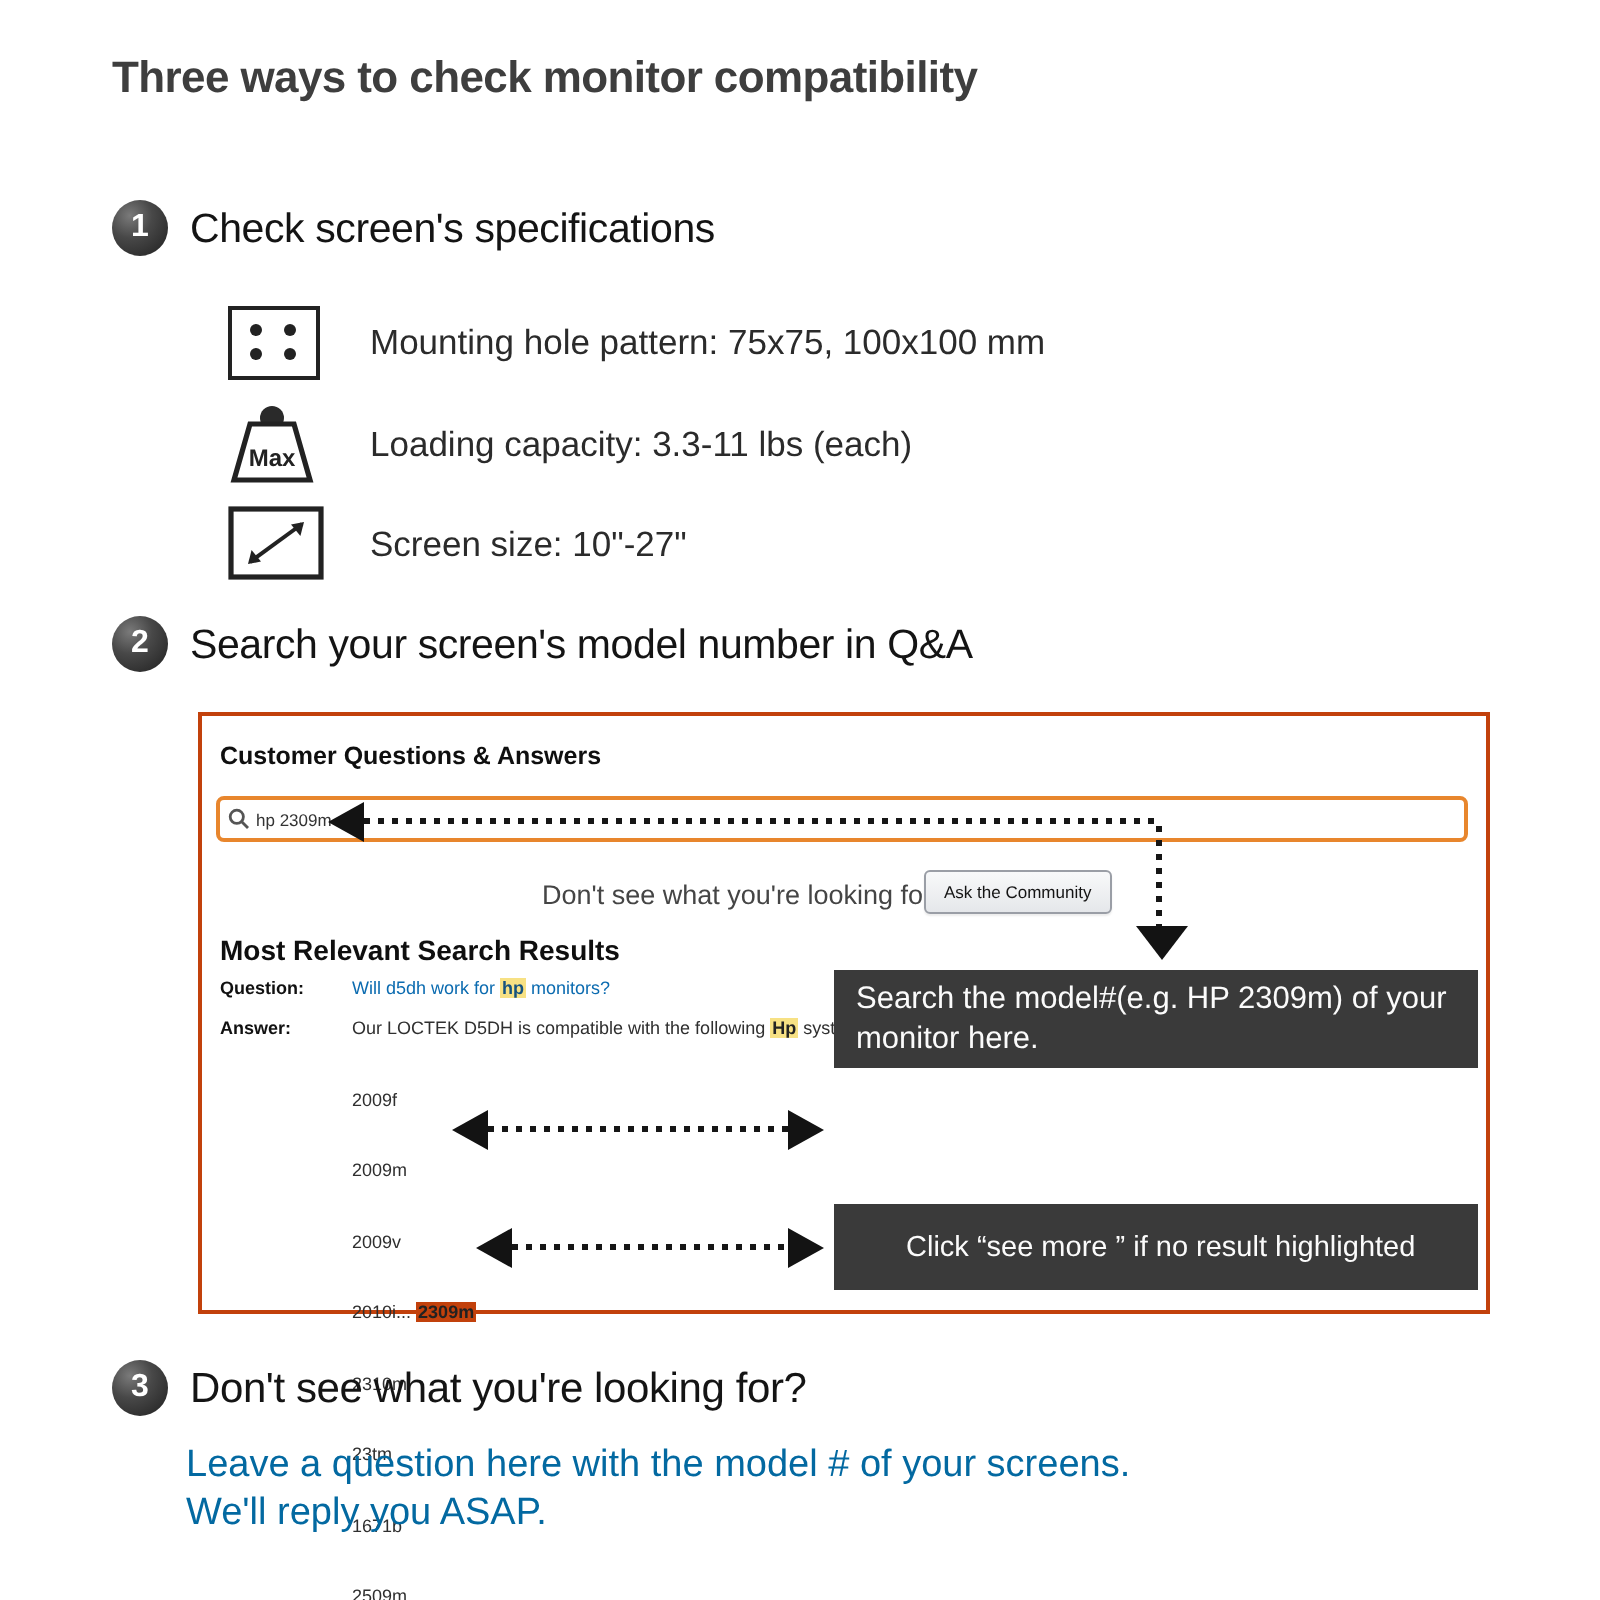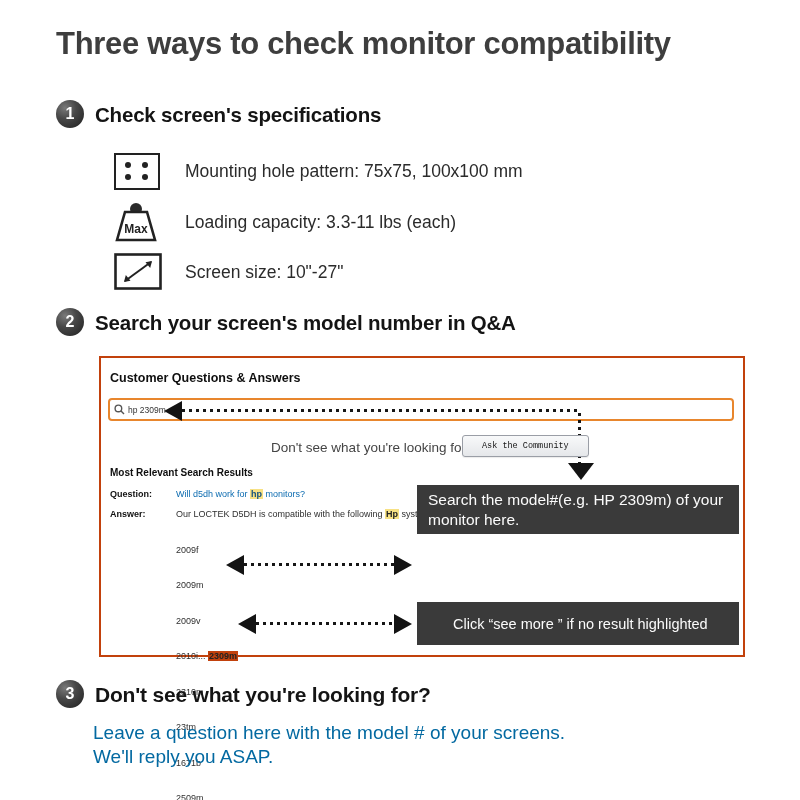--- a/index.html
+++ b/index.html
@@ -3,30 +3,30 @@
 <meta charset="utf-8">
 <style>
   * { margin:0; padding:0; box-sizing:border-box; }
   html,body { background:#ffffff; }
   .canvas {
     position:relative; width:800px; height:800px; background:#fff;
     font-family:"Liberation Sans","DejaVu Sans",sans-serif; overflow:hidden;
   }
   .abs { position:absolute; }
 
-  .page-title { left:56px; top:26px; font-size:31px; font-weight:700; color:#3e3e3e; letter-spacing:-0.3px; }
+  .page-title { left:56px; top:26px; font-size:22px; font-weight:700; color:#3e3e3e; letter-spacing:-0.3px; }
 
   .step-row { display:flex; align-items:flex-start; gap:11px; }
   .step-circle {
     width:28px; height:28px; border-radius:50%;
     background:radial-gradient(circle at 32% 28%, #7a7a7a 0%, #484848 40%, #1f1f1f 100%);
     color:#fff; font-size:16px; font-weight:700;
     display:flex; align-items:center; justify-content:center; flex:0 0 auto;
   }
-  .step-title { font-size:20.5px; font-weight:700; color:#141414; margin-top:3px; letter-spacing:-0.2px; }
+  .step-title { font-size:20.5px; font-weight:400; color:#141414; margin-top:3px; letter-spacing:-0.2px; }
   .step-title.big { font-size:21px; }
 
   .spec-label { font-size:17.5px; color:#2b2b2b; }
 
   .vesa-box { width:46px; height:37px; border:2.5px solid #222; background:#fff; position:relative; }
   .vesa-dot { position:absolute; width:6px; height:6px; border-radius:50%; background:#222; }
 
   .qa-panel { left:99px; top:356px; width:646px; height:301px; border:2px solid #c2410c; background:#fff; }
   .qa-heading { left:9px; top:13px; font-size:12.5px; font-weight:700; color:#0f0f0f; }
   .qa-search {
@@ -35,24 +35,24 @@
     display:flex; align-items:center; padding:0 4px; gap:3px;
   }
   .qa-search input {
     border:none; outline:none; background:transparent; width:100px;
     font-family:inherit; font-size:8.5px; color:#333;
   }
   .dont-see { left:170px; top:82px; font-size:13.5px; color:#454545; }
   .ask-btn {
     left:361px; top:77px; font-size:8.5px; color:#141414;
     background:linear-gradient(#f8f9fa,#e5e7ea); border:1px solid #9a9ea6;
-    border-radius:3px; padding:5px 19px; cursor:pointer; font-family:Liberation Mono, monospace;
+    border-radius:3px; padding:5px 9px; cursor:pointer; font-family:Liberation Sans, sans-serif;
     box-shadow:0 1px 1px rgba(0,0,0,.08);
   }
-  .results-heading { left:9px; top:109px; font-size:10px; font-weight:700; color:#0f0f0f;text-align:right; }
+  .results-heading { left:9px; top:109px; font-size:14px; font-weight:700; color:#0f0f0f;text-align:right; }
   .qa-small { font-size:9px; color:#2f2f2f; }
   .qa-label { font-weight:700; color:#111; }
   .link { color:#0b6bb0; text-decoration:none; cursor:pointer; }
   .hl { background:#f7e184; font-weight:700; color:#222; padding:0 1px; }
   .hl.q { color:#14527f; }
   .hl.model { background:#c2410c; }
   .models { left:75px; top:163px; line-height:11.85px; white-space:pre; }
 
   .tl,.tr,.td { width:0; height:0; }
   .tl { border-top:10px solid transparent; border-bottom:10px solid transparent; border-right:18px solid #131313; }

